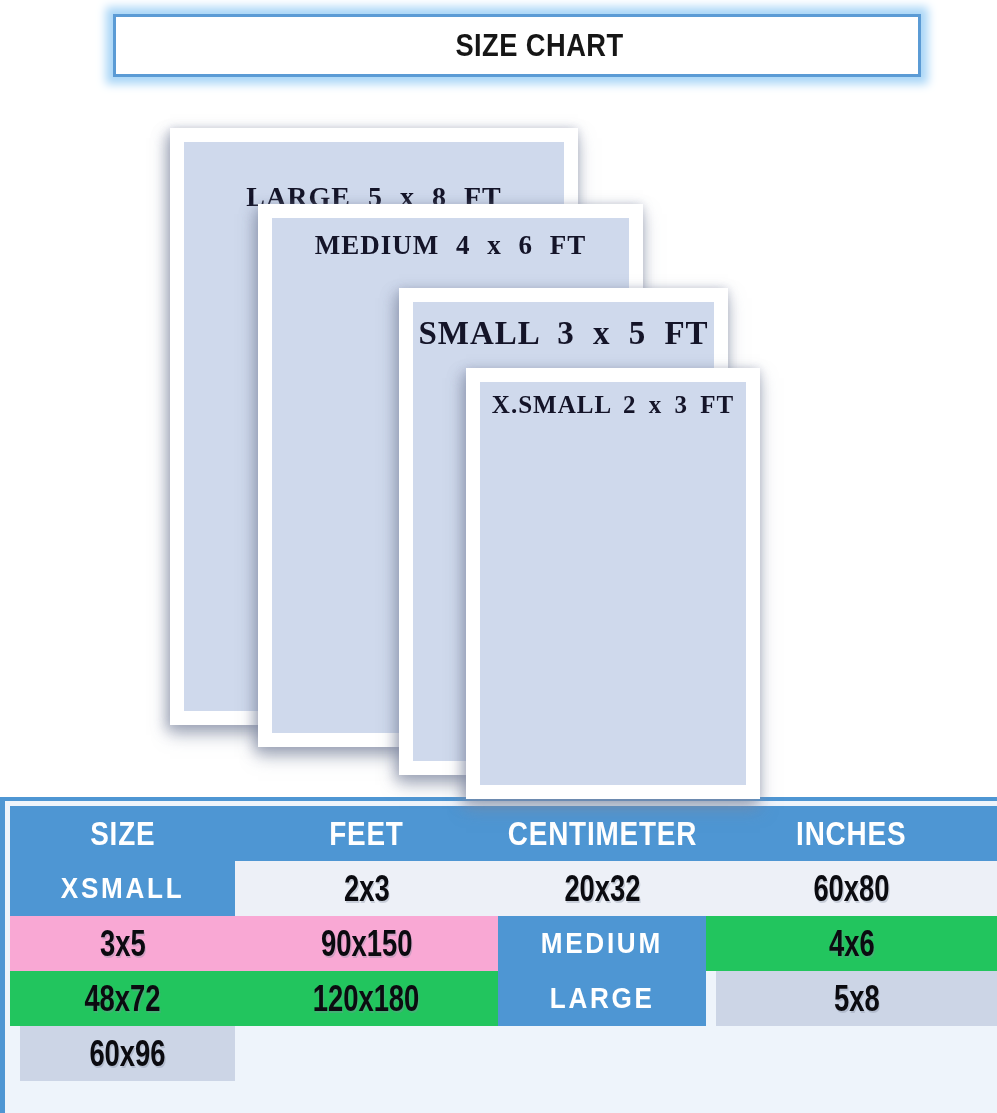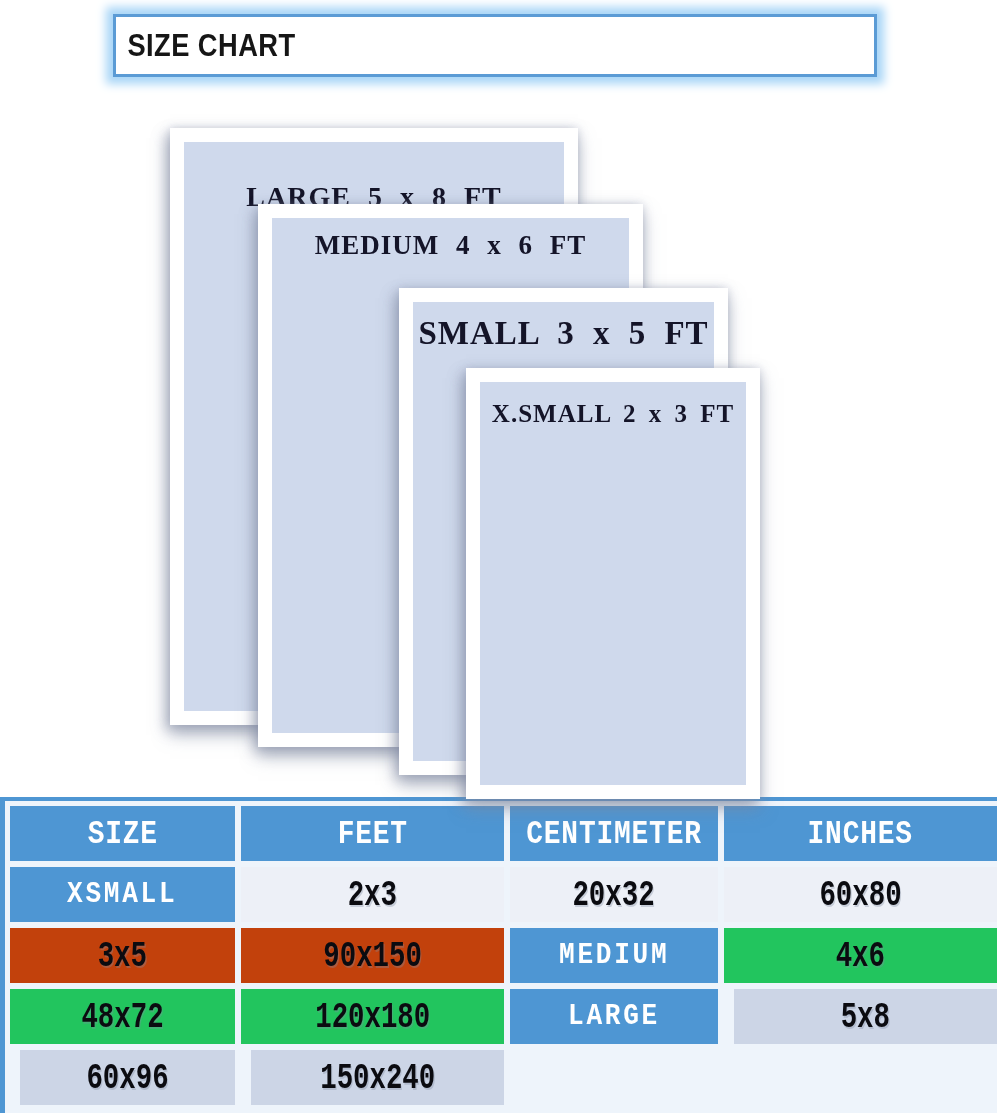--- a/index.html
+++ b/index.html
@@ -6,21 +6,21 @@
   .canvas {
     position:relative; width:997px; height:1113px; background:#ffffff;
     overflow:hidden; font-family:"Liberation Sans", sans-serif;
   }
 
   
   .title-box {
     position:absolute; left:113px; top:14px; width:758px; height:57px;
     background:#ffffff; border:3px solid #5b9bd5;
     box-shadow:0 0 9px 7px #a9d6f7;
-    display:flex; align-items:center; justify-content:flex-start;
+    display:flex; align-items:center; justify-content:center;padding-left:44px;
   }
   .title-text {
     font-size:31px; font-weight:800; color:#161616; letter-spacing:0.5px;
     transform:scaleX(0.88); transform-origin:center; white-space:nowrap;
   }
 
   
   .rect {
     position:absolute; box-sizing:border-box;
     background:#cfd9ec; border:14px solid #ffffff;
@@ -33,37 +33,36 @@
   .rect-small  { left:399px; top:288px; width:329px; height:487px; z-index:3; }
   .rect-xsmall { left:466px; top:368px; width:294px; height:431px; z-index:4; }
   .rect-label {
     display:block; text-align:center;
     font-family:"Liberation Serif", serif; font-weight:700; color:#141428;
     letter-spacing:1px; word-spacing:9px; white-space:nowrap; line-height:30px;
   }
   .rect-large  .rect-label { padding-top:20px; font-size:28px;margin-top:20px; }
   .rect-medium .rect-label { padding-top:12px; font-size:27px; }
   .rect-small  .rect-label { padding-top:16px; font-size:33px; }
-  .rect-xsmall .rect-label { padding-top:17px; font-size:25px; word-spacing:5px; }
+  .rect-xsmall .rect-label { padding-top:8px; font-size:25px; word-spacing:5px; }
 
   
   .size-table {
     position:absolute; left:0; top:797px; width:997px; height:316px;
     box-sizing:border-box; background:#eef4fb;
     border-top:4px solid #4e96d3; border-left:5px solid #4e96d3;
     padding:5px 0 0 5px;
-    display:grid; gap:6px;
+    display:grid; gap:0;
     grid-template-columns:225px 263px 208px 1fr;
     grid-template-rows:repeat(5, 55px);
-    font-family:Liberation Mono, monospace;
   }
   .cell { display:flex; align-items:center; justify-content:center; overflow:hidden; }
   .cell.blue { background:#4e96d3; }
   .cell.r1 { background:#edf0f7; }
-  .cell.r2 { background:#c2410c; }
+  .cell.r2 { background:#f9a8d4; }
   .cell.r3 { background:#22c55e; }
   .cell.r4 { background:#ccd5e6;margin-left:10px; }
   .hdr {
     color:#ffffff; font-size:34px; font-weight:800; letter-spacing:1px;
     transform:scaleX(0.82); transform-origin:center; white-space:nowrap;
   }
   .rlabel {
     color:#ffffff; font-size:29px; font-weight:800; letter-spacing:3px;
     transform:scaleX(0.9); transform-origin:center; white-space:nowrap;
   }
@@ -147,18 +146,15 @@
 
     <div class="cell blue">
       <span class="rlabel">LARGE</span>
     </div>
     <div class="cell r4">
       <span class="dval">5x8</span>
     </div>
     <div class="cell r4">
       <span class="dval">60x96</span>
     </div>
-    <div class="cell r4">
-      <span class="dval">150x240</span>
-    </div>
 
   </div>
 </div>
 
 </body></html>

